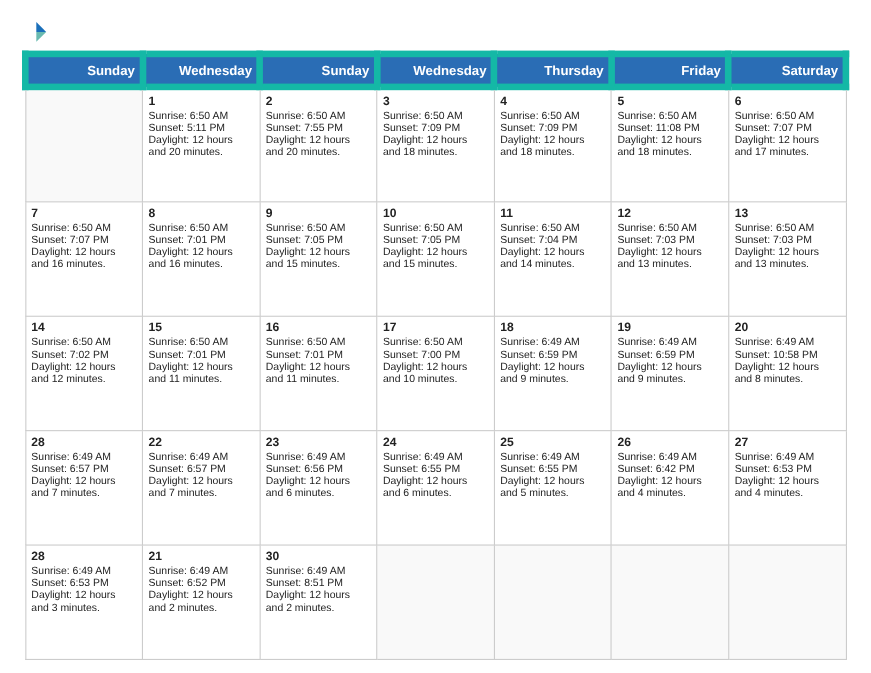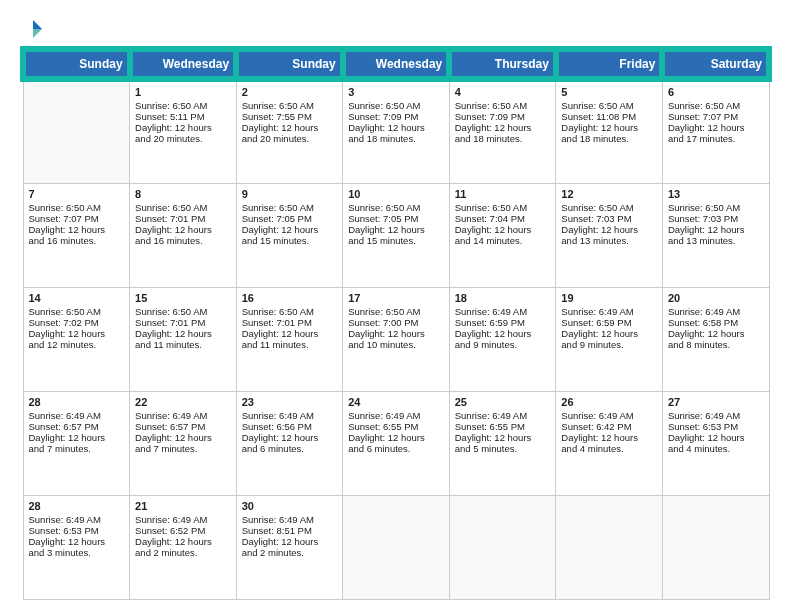--- a/index.html
+++ b/index.html
@@ -259,21 +259,21 @@
           <td>
             <span class="day-num">19</span>
             <div>Sunrise: 6:49 AM</div>
             <div>Sunset: 6:59 PM</div>
             <div>Daylight: 12 hours</div>
             <div>and 9 minutes.</div>
           </td>
           <td>
             <span class="day-num">20</span>
             <div>Sunrise: 6:49 AM</div>
-            <div>Sunset: 6:58 PM</div>
+            <div>Sunset: 10:58 PM</div>
             <div>Daylight: 12 hours</div>
             <div>and 8 minutes.</div>
           </td>
         </tr>
         <tr>
           <td>
             <span class="day-num">28</span>
             <div>Sunrise: 6:49 AM</div>
             <div>Sunset: 6:57 PM</div>
             <div>Daylight: 12 hours</div>

